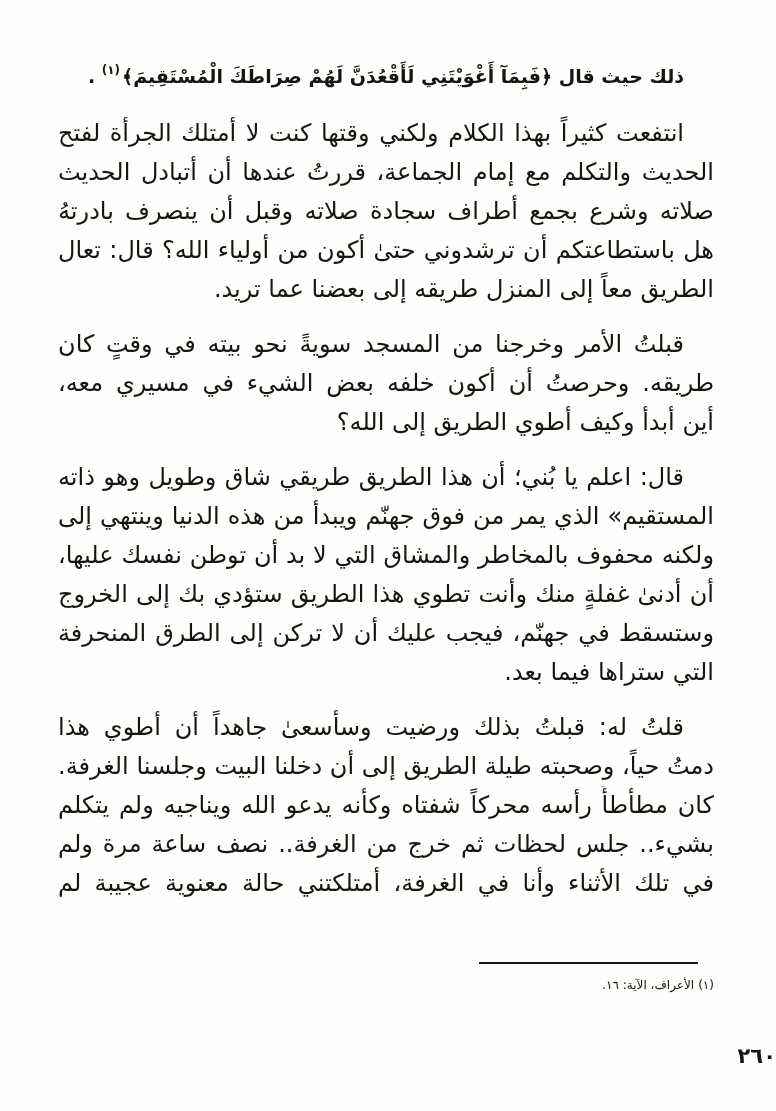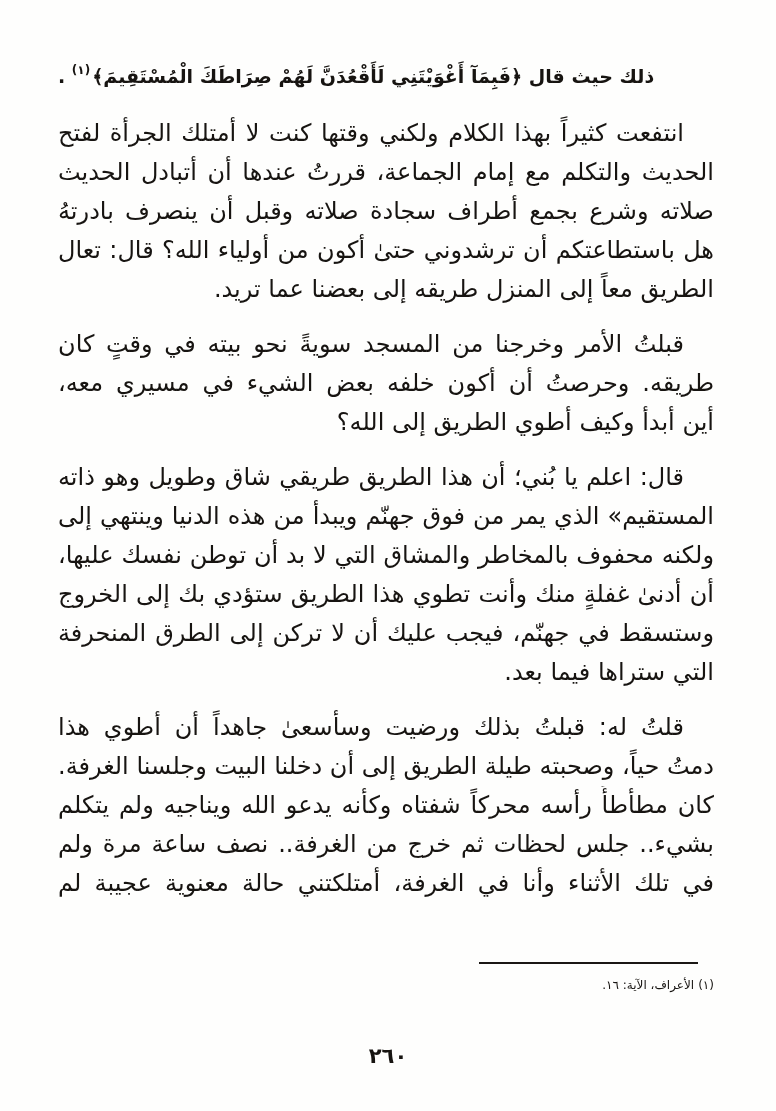--- a/index.html
+++ b/index.html
@@ -23,21 +23,21 @@
     top: 46px;
     right: 62px;
     left: 58px;
   }
   
   .continuation {
     margin: 0 0 14px 0;
     font-size: 19px;
     line-height: 48px;
     font-weight: bold;
-    text-align: left;
+    text-align: center;
     white-space: nowrap;
   }
   .continuation .verse {
     font-weight: bold;
     letter-spacing: 0.5px;
   }
   .continuation sup {
     font-size: 12px;
     font-weight: bold;
     vertical-align: 9px;
@@ -78,21 +78,21 @@
     line-height: 26px;
     direction: rtl;
     text-align: right;
   }
   .footnote .fn-marker { margin-left: 4px; }
   .page-number {
     position: absolute;
     top: 1044px;
     left: 0;
     width: 100%;
-    text-align: center;
+    text-align: right;
     font-size: 21px;
     font-weight: bold;
     letter-spacing: 2px;
   }
 </style>
 </head>
 <body>
 
 <div class="page">
   <div class="content">

